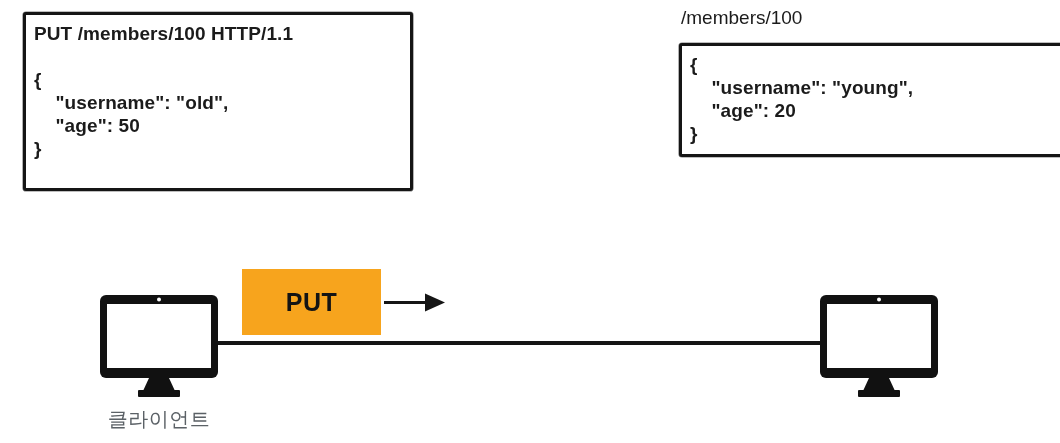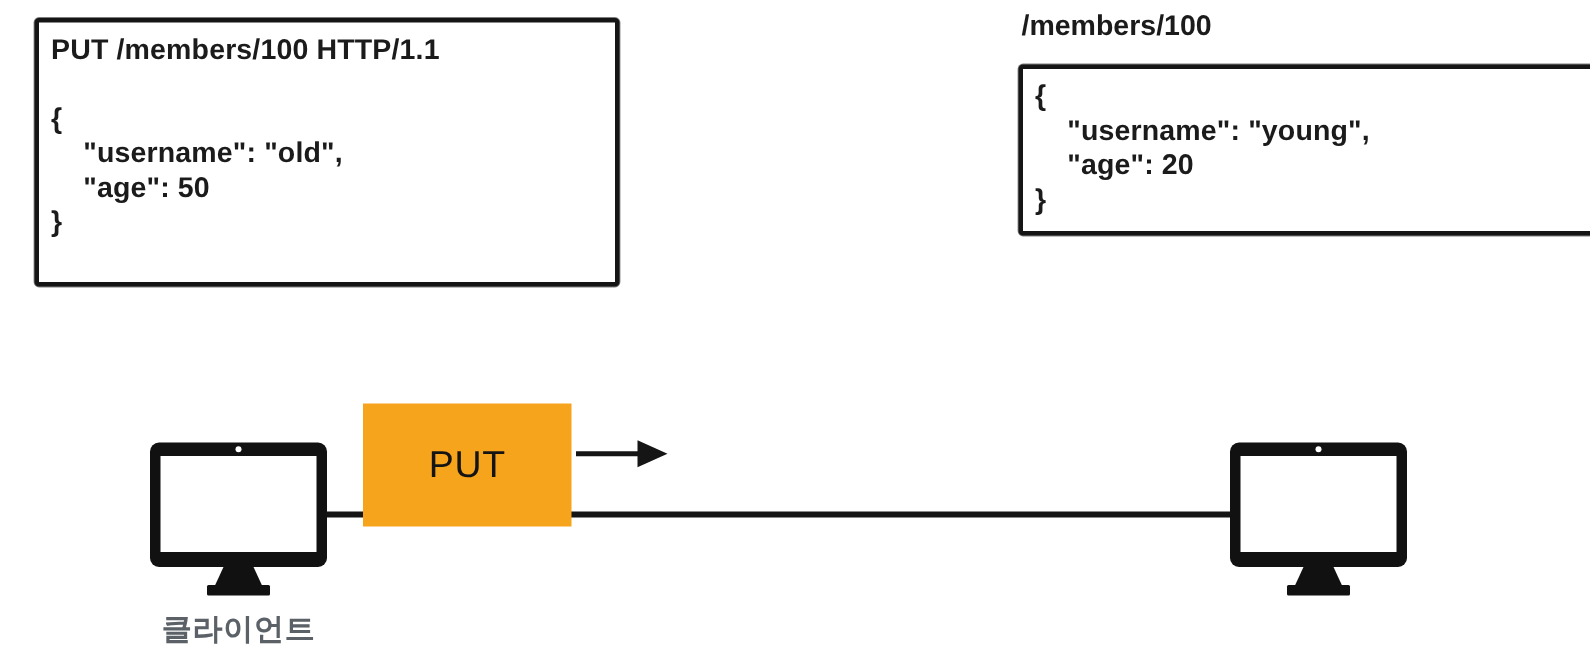--- a/index.html
+++ b/index.html
@@ -38,21 +38,21 @@
     color: #1b1b1b;
     white-space: pre;
     letter-spacing: 0.1px;
   }
 
   .resource-title {
     position: absolute;
     left: 664px;
     top: 7px;
     font-size: 19px;
-    font-weight: bold;
+    font-weight: normal;
     color: #1b1b1b;
     white-space: pre;
   }
 
   
   .connection-line {
     position: absolute;
     left: 198px;
     top: 341px;
     width: 610px;
@@ -60,25 +60,25 @@
     background: var(--outline);
     border-radius: 2px;
   }
 
   
   .method-badge {
     position: absolute;
     left: 225px;
     top: 269px;
     width: 139px;
-    height: 82px;
+    height: 66px;
     background: var(--method-bg);
     color: #141414;
     font-size: 25px;
-    font-weight: normal;
+    font-weight: bold;
     letter-spacing: 0.5px;
     display: flex;
     align-items: center;
     justify-content: center;
   }
 
   .arrow-wrap {
     position: absolute;
     left: 366px;
     top: 290px;
@@ -95,21 +95,20 @@
   .monitor-server { left: 802px; top: 294px; }
 
   .device-label {
     position: absolute;
     top: 406px;
     width: 140px;
     text-align: center;
     font-size: 20px;
     color: var(--label-gray);
     letter-spacing: 0.5px;
-    font-weight: bold;
   }
   .label-client { left: 72px; }
   .label-server { left: 796px; }
 </style>
 </head>
 <body>
 
 <div class="canvas">
 
   <div class="sketch-box request-box">

